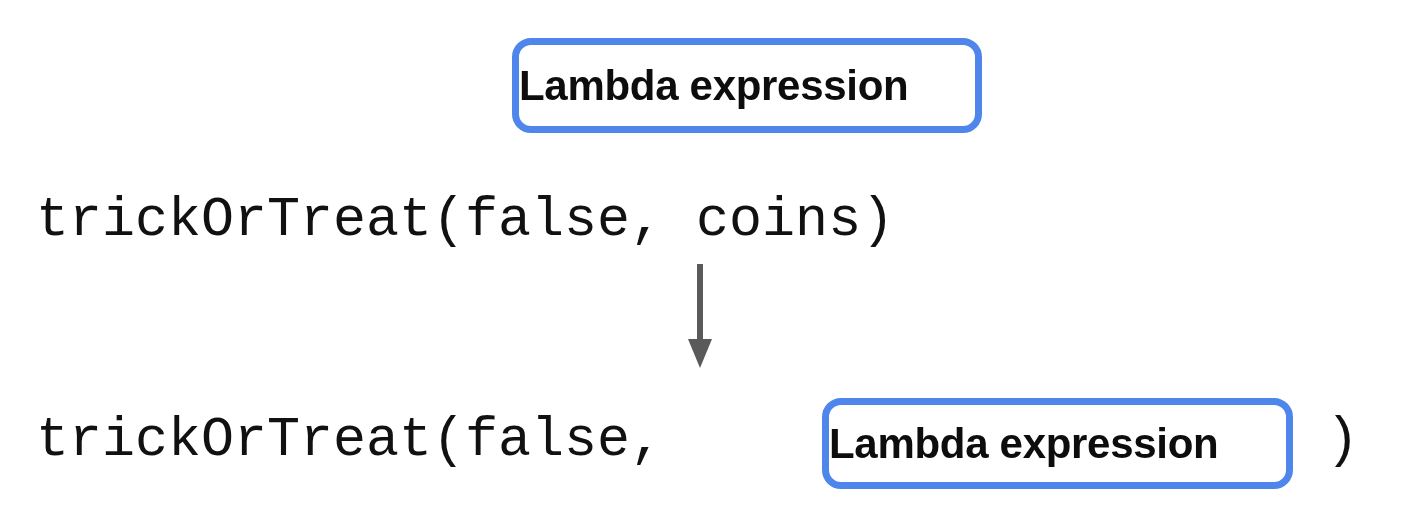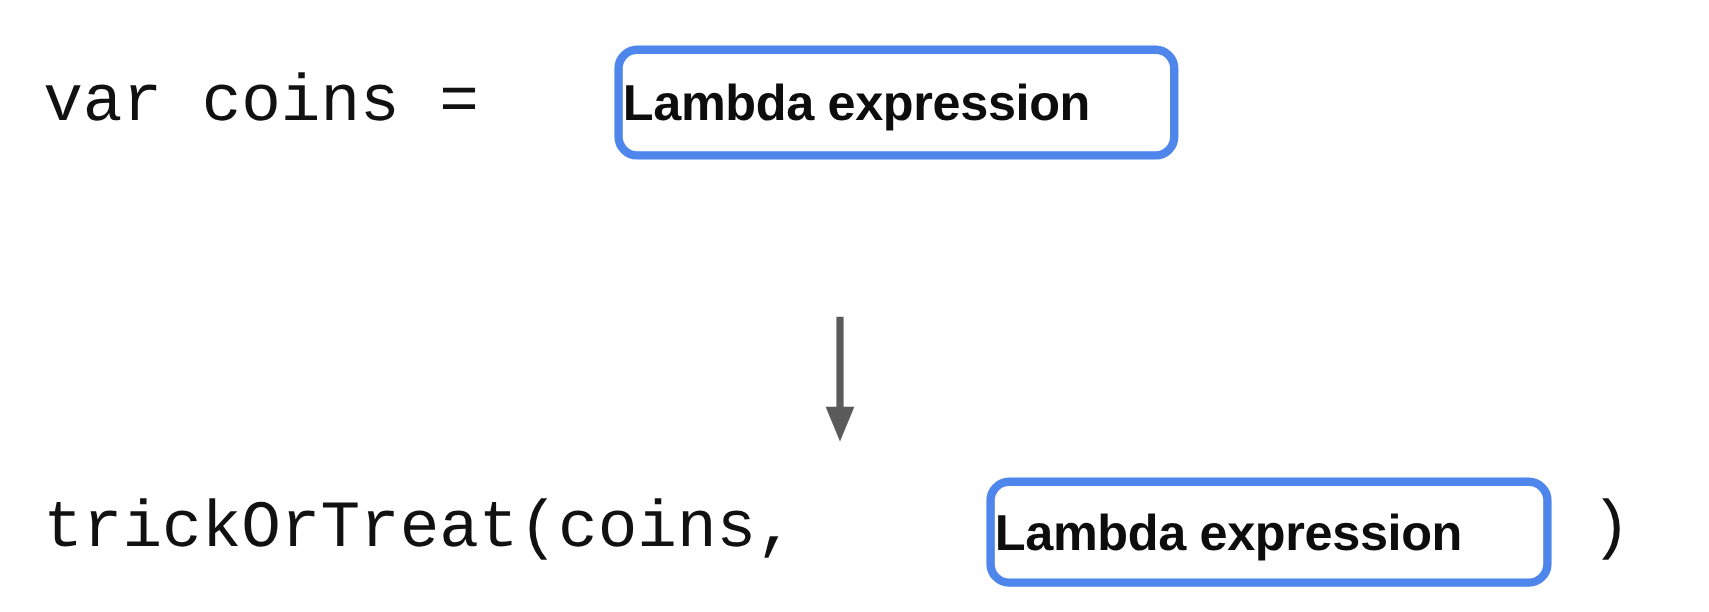--- a/index.html
+++ b/index.html
@@ -81,33 +81,33 @@
     width: 90px;
     height: 125px;
     pointer-events: none;
   }
 </style>
 </head>
 <body>
 
 <div id="stage" style="background: rgb(255, 255, 255);">
 
-  <div class="code-line line-1" style="color: rgb(17, 17, 17);">var coins = </div>
 
   <div class="chip" id="chip-1" style="border-color: rgb(78, 134, 236); background: rgb(255, 255, 255);">
     <span class="chip-label" style="color: rgb(13, 13, 13);">Lambda expression</span>
   </div>
 
+  <div class="code-line line-2" style="color: rgb(17, 17, 17);">trickOrTreat(false, coins)</div>
 
   <svg id="arrow" viewBox="0 0 90 125" xmlns="http://www.w3.org/2000/svg">
     <line x1="40" y1="9" x2="40" y2="89" stroke="#5a5a5a" stroke-width="6"></line>
     <polygon points="28,84 52,84 40,113" fill="#5a5a5a"></polygon>
   </svg>
 
-  <div class="code-line line-3" style="color: rgb(17, 17, 17);">trickOrTreat(coins, </div>
+  <div class="code-line line-3" style="color: rgb(17, 17, 17);">trickOrTreat(false, </div>
 
   <div class="chip" id="chip-2" style="border-color: rgb(78, 134, 236); background: rgb(255, 255, 255);">
     <span class="chip-label" style="color: rgb(13, 13, 13);">Lambda expression</span>
   </div>
 
   <div class="code-line" style="left: 1326px; top: 413px; color: rgb(17, 17, 17);">)</div>
 
 </div>
 
 </body></html>

